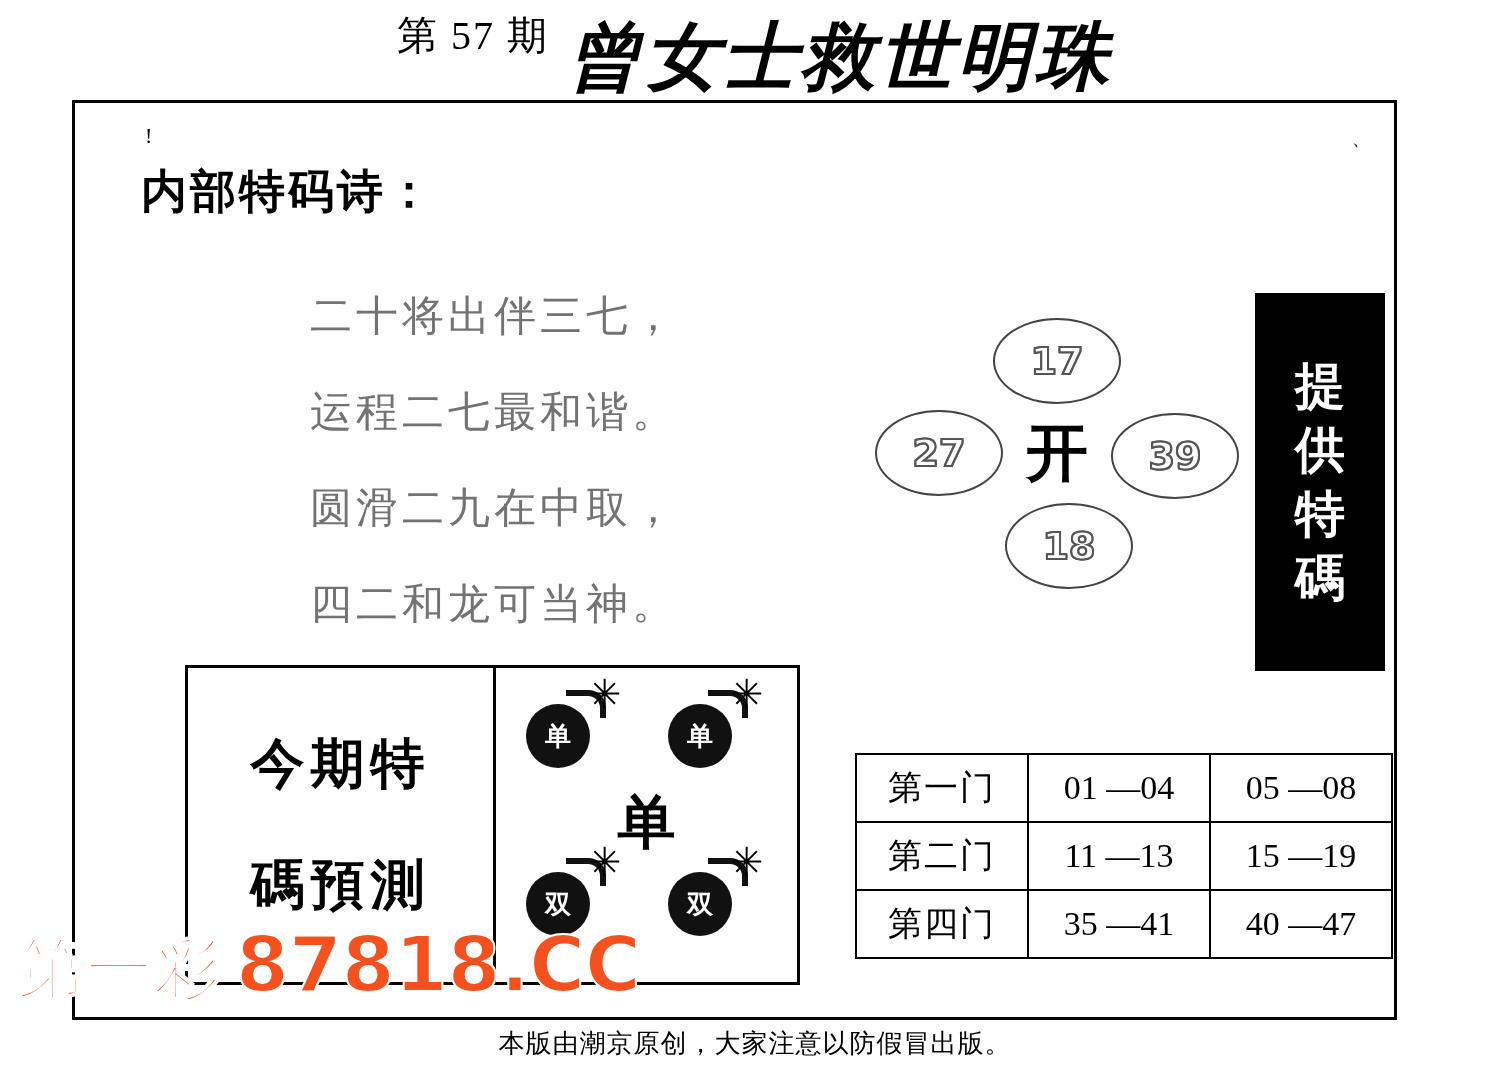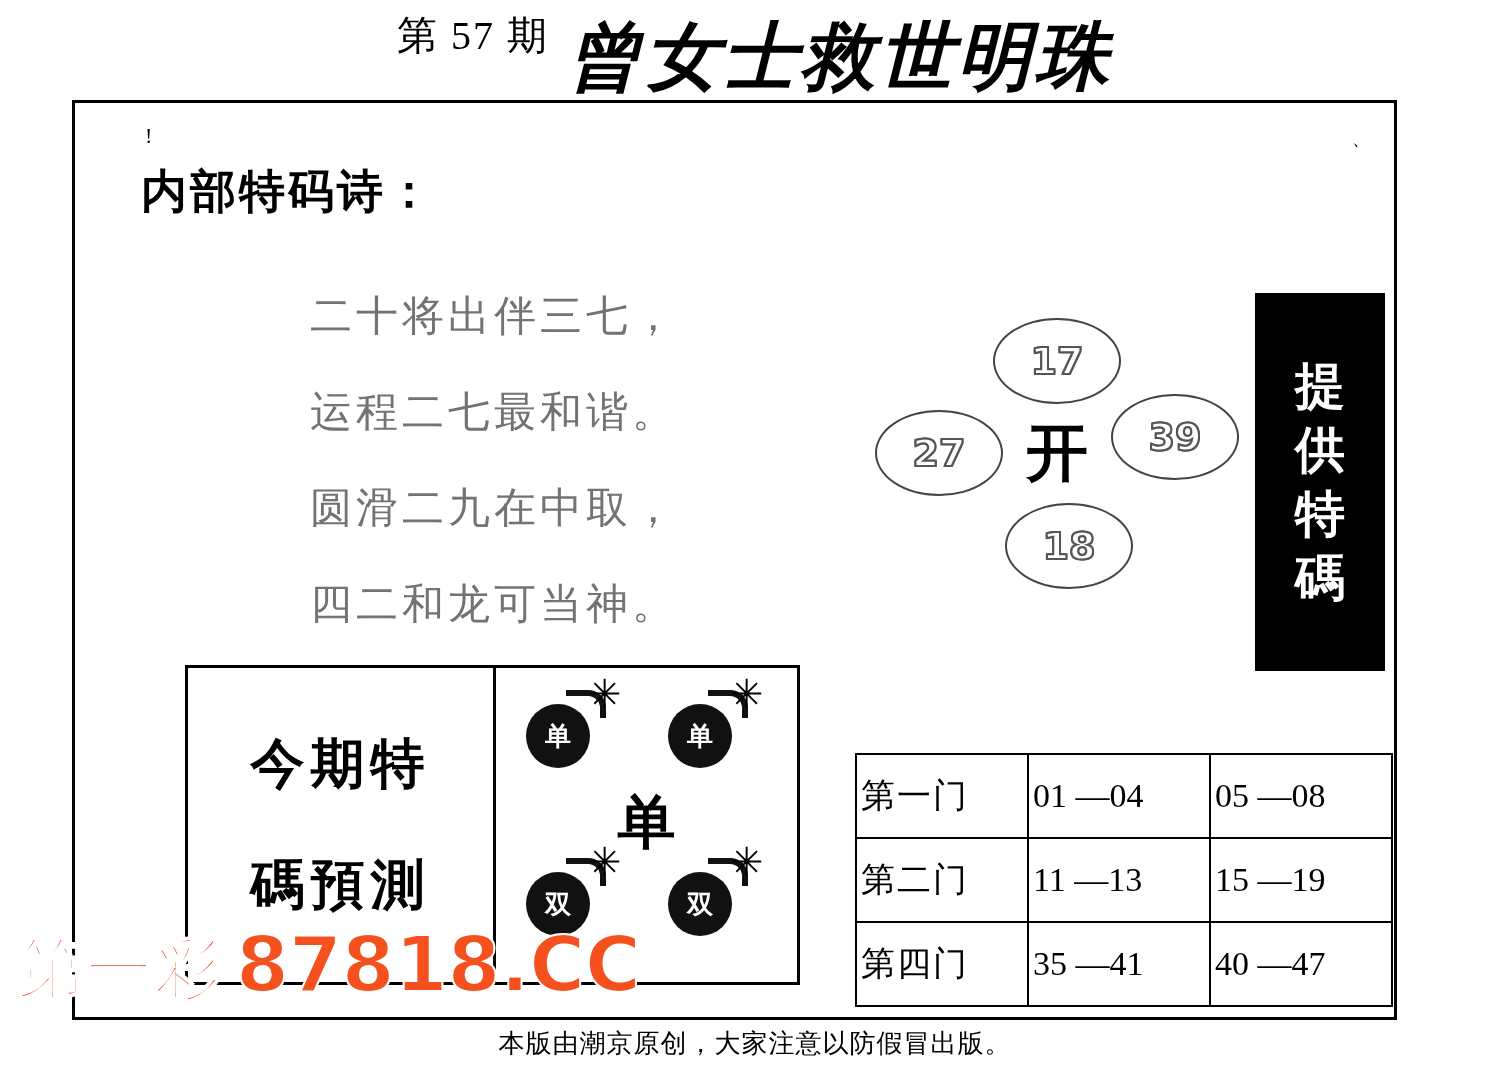--- a/index.html
+++ b/index.html
@@ -125,21 +125,21 @@
     color: #ffffff;
     -webkit-text-stroke: 2px #555;
     text-shadow:
       -1px -1px 0 #666,
        1px -1px 0 #666,
       -1px  1px 0 #666,
        1px  1px 0 #666;
   }
   #ball-top    { left: 118px; top: 0px; }
   #ball-left   { left: 0px;   top: 92px; }
-  #ball-right  { left: 236px; top: 76px; }
+  #ball-right  { left: 236px; top: 95px; }
   #ball-bottom { left: 130px; top: 185px; }
   #ball-center {
     position: absolute;
     left: 132px;
     top: 95px;
     width: 100px;
     height: 80px;
     display: flex;
     align-items: center;
     justify-content: center;
@@ -267,22 +267,22 @@
     position: absolute;
     left: 780px;
     top: 650px;
     border-collapse: collapse;
   }
   #gate-table td {
     border: 2px solid #000;
     font-family: "Liberation Serif", serif;
     font-size: 34px;
     color: #000;
-    text-align: left;
-    padding: 18px 4px;
+    text-align: center;
+    padding: 10px 4px;
     white-space: nowrap;
   }
   #gate-table td.gate-name { width: 162px; letter-spacing: 2px; }
   #gate-table td.gate-range { width: 172px; }
 
   
   #watermark {
     position: absolute;
     left: 18px;
     top: 920px;

